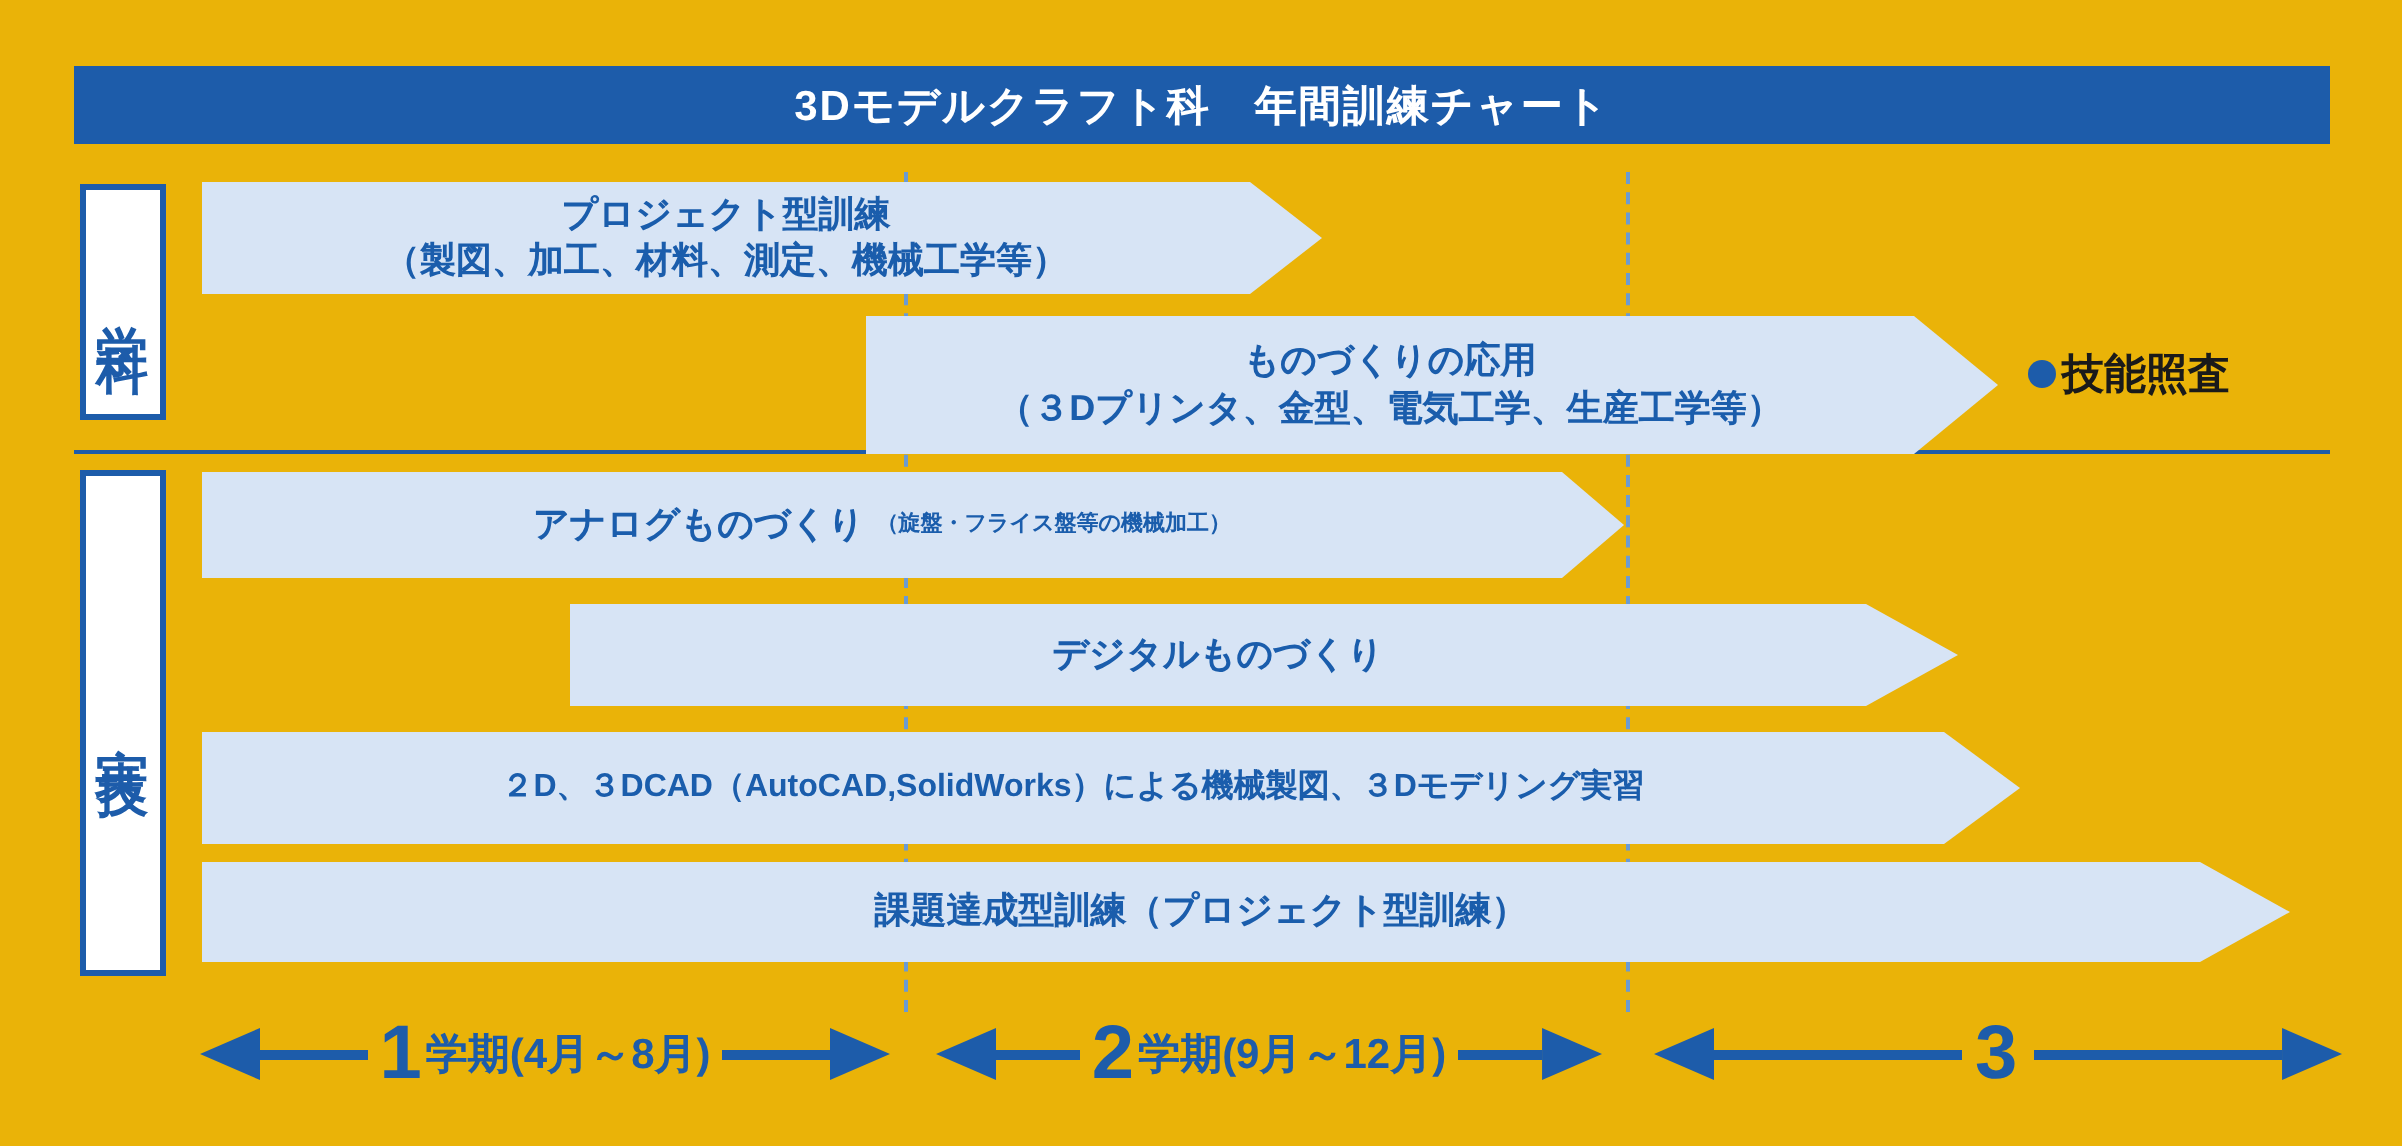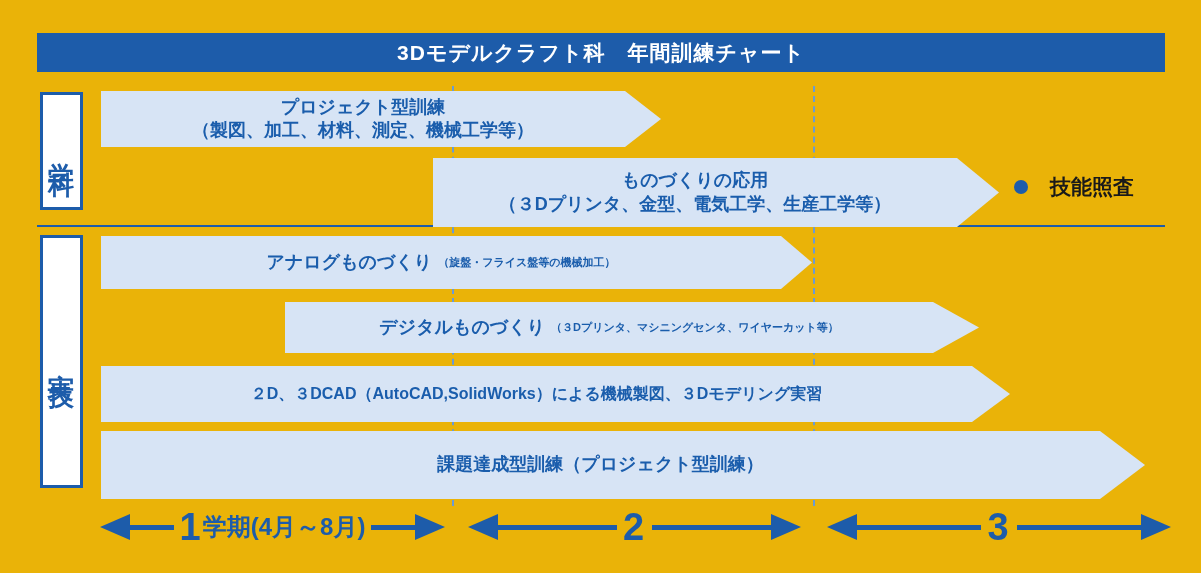--- a/index.html
+++ b/index.html
@@ -32,39 +32,39 @@
   .bar .bar-title{font-size:18px;font-weight:bold;line-height:1.3;white-space:nowrap;}
   .bar .bar-sub{font-size:18px;font-weight:bold;line-height:1.3;white-space:nowrap;}
   .bar-inline{flex-direction:row;gap:6px;align-items:center;}
   .bar-inline .bar-sub{font-size:11px;}
   .bar-basics  {--tip:36px;left:101px;top:91px; width:560px;height:56px;}
   .bar-applied {--tip:42px;left:433px;top:158px;width:566px;height:69px;}
   .bar-analog  {--tip:31px;left:101px;top:236px;width:711px;height:53px;}
   .bar-digital {--tip:46px;left:285px;top:302px;width:694px;height:51px;}
   .bar-cad     {--tip:38px;left:101px;top:366px;width:909px;height:56px;}
   .bar-cad .bar-title{font-size:16px;}
-  .bar-project {--tip:45px;left:101px;top:431px;width:1044px;height:68px;}
+  .bar-project {--tip:45px;left:101px;top:431px;width:1044px;height:50px;}
 
   
-  .milestone{position:absolute;left:1014px;top:174px;height:26px;display:flex;align-items:center;gap:22px;}
+  .milestone{position:absolute;left:1014px;top:174px;height:26px;display:flex;align-items:center;gap:3px;}
   .milestone .dot{width:14px;height:14px;border-radius:50%;background:#1d5caa;}
   .milestone .m-label{color:#1a1a1a;font-size:21px;font-weight:bold;white-space:nowrap;}
 
   
   .term{position:absolute;top:505px;height:44px;display:flex;align-items:center;}
   .term-1{left:100px;width:345px;}
   .term-2{left:468px;width:333px;}
   .term-3{left:827px;width:344px;}
   .ah{width:30px;height:26px;background:#1d5caa;flex:0 0 auto;}
   .ah-left{clip-path:polygon(100% 0, 0 50%, 100% 100%);}
   .ah-right{clip-path:polygon(0 0, 100% 50%, 0 100%);}
   .shaft{flex:1 1 auto;height:5px;background:#1d5caa;}
   .term-label{display:flex;align-items:center;margin:0 6px;white-space:nowrap;color:#1d5caa;}
   .term-num{font-size:38px;font-weight:bold;line-height:1;margin-right:2px;}
-  .term-text{font-size:24px;font-weight:bold;}
+  .term-text{font-size:21px;font-weight:bold;}
 </style>
 </head>
 <body>
 
 <div class="canvas">
 
   <div class="header-bar">
     <span class="title">3Dモデルクラフト科　年間訓練チャート</span>
   </div>
 
@@ -93,21 +93,20 @@
     <span class="dot"></span>
     <span class="m-label">技能照査</span>
   </div>
 
   <div class="bar bar-analog bar-inline">
     <span class="bar-title">アナログものづくり</span>
     <span class="bar-sub">（旋盤・フライス盤等の機械加工）</span>
   </div>
   <div class="bar bar-digital bar-inline">
     <span class="bar-title">デジタルものづくり</span>
-    <span class="bar-sub">（３Dプリンタ、マシニングセンタ、ワイヤーカット等）</span>
   </div>
   <div class="bar bar-cad">
     <span class="bar-title">２D、３DCAD（AutoCAD,SolidWorks）による機械製図、３Dモデリング実習</span>
   </div>
   <div class="bar bar-project">
     <span class="bar-title">課題達成型訓練（プロジェクト型訓練）</span>
   </div>
 
   <div class="term term-1">
     <span class="ah ah-left"></span>
@@ -117,20 +116,21 @@
       <span class="term-text">学期(4月～8月)</span>
     </span>
     <span class="shaft"></span>
     <span class="ah ah-right"></span>
   </div>
   <div class="term term-2">
     <span class="ah ah-left"></span>
     <span class="shaft"></span>
     <span class="term-label">
       <span class="term-num">2</span>
+      <span class="term-text">学期(9月～12月)</span>
     </span>
     <span class="shaft"></span>
     <span class="ah ah-right"></span>
   </div>
   <div class="term term-3">
     <span class="ah ah-left"></span>
     <span class="shaft"></span>
     <span class="term-label">
       <span class="term-num">3</span>
     </span>

